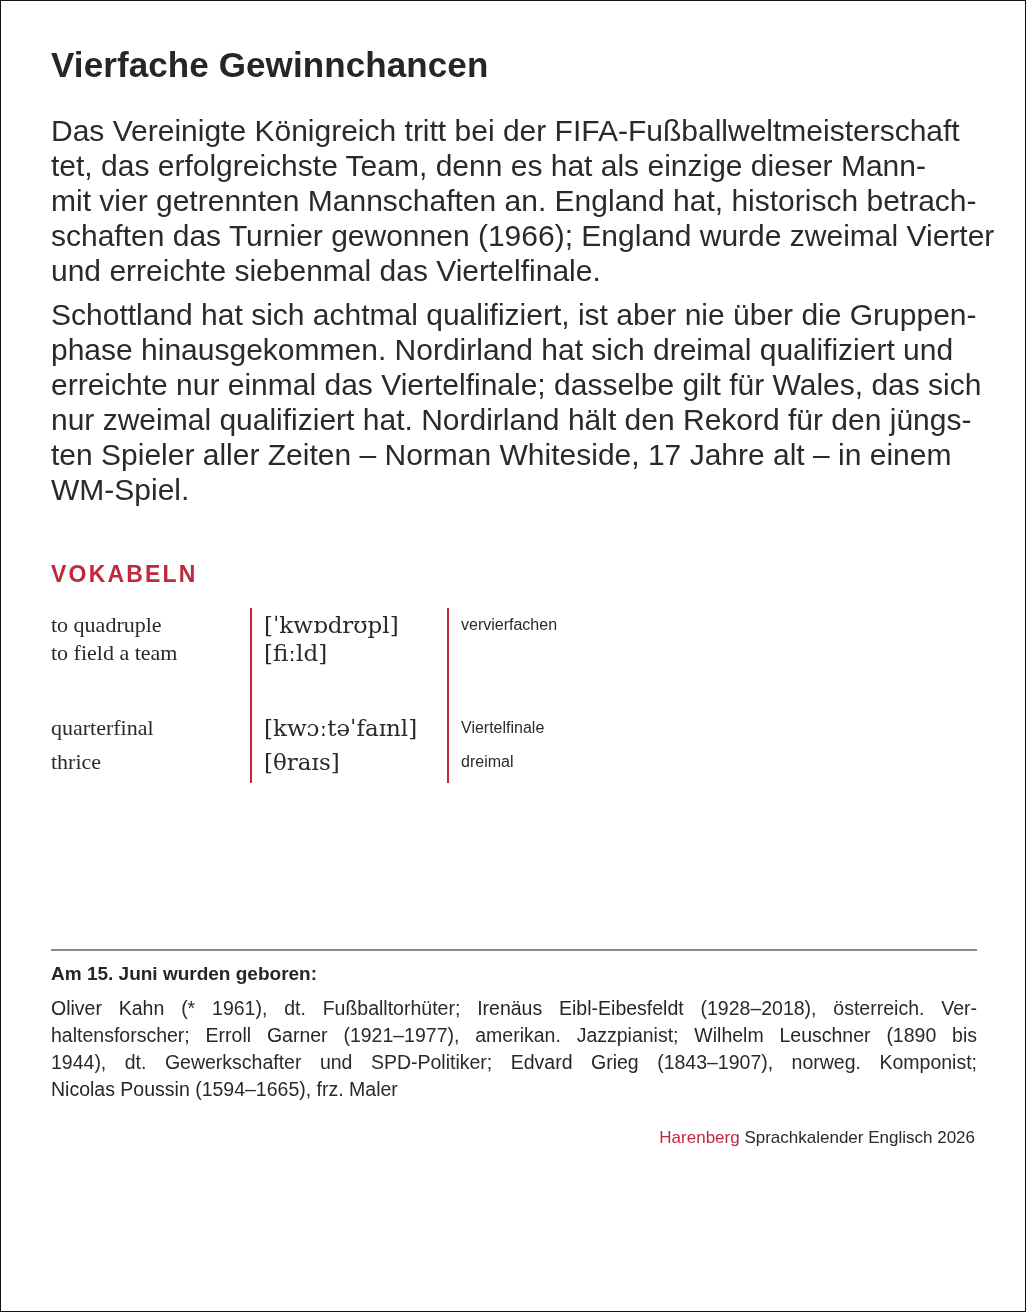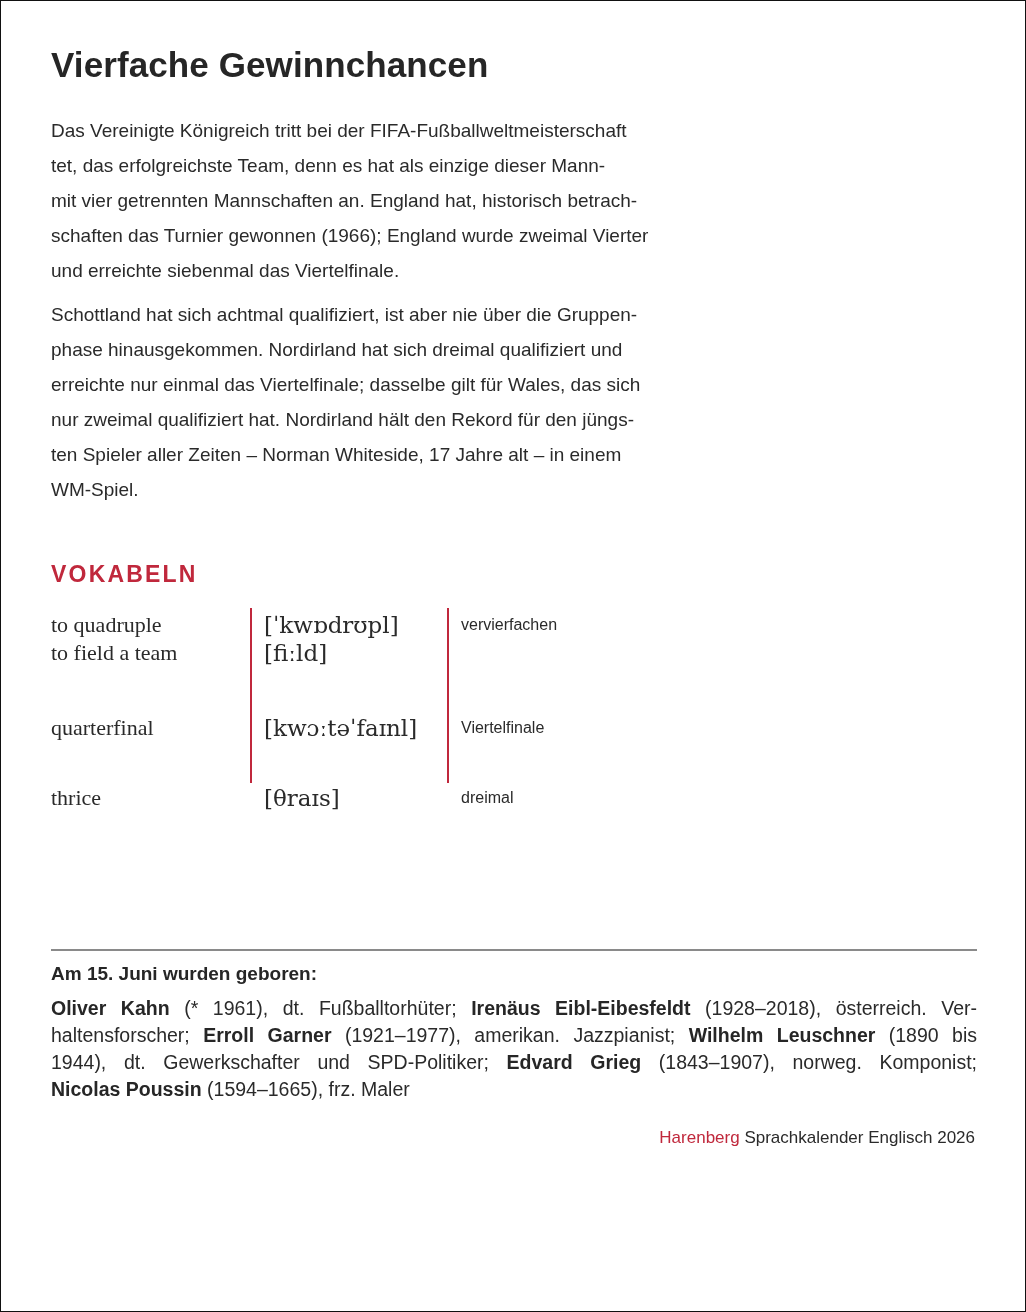--- a/index.html
+++ b/index.html
@@ -32,21 +32,21 @@
       font-size: 35px;
       line-height: 44px;
       color: #262626;
       letter-spacing: 0.1px;
     }
     .body-text {
       position: absolute;
       left: 50px;
       width: 930px;
       font-family: "Liberation Sans", sans-serif;
-      font-size: 19px;
+      font-size: 30px;
       line-height: 35px;
       color: #2a2a2a;
     }
     .body-text .line { display: block; white-space: nowrap; }
     .p1 { top: 112px; }
     .p2 { top: 296px; }
 
     .vocab-heading {
       position: absolute;
       left: 50px;
@@ -143,21 +143,21 @@
       color: #2a2a2a;
       text-align: justify;
     }
     .born-text .line {
       display: block;
       text-align: justify;
       text-align-last: justify;
       white-space: nowrap;
     }
     .born-text .line.last { text-align-last: left; }
-    .born-text b { font-weight: bold; color: #262626; }
+    .born-text b { font-weight: normal; color: #262626; }
 
     .footer {
       position: absolute;
       right: 50px;
       top: 1126px;
       font-family: "Liberation Sans", sans-serif;
       font-size: 17px;
       line-height: 22px;
       color: #2a2a2a;
       white-space: nowrap;
@@ -204,21 +204,21 @@
       <span class="en">to field a team</span>
       <span class="ipa">[fiːld]</span>
     </div>
 
     <div class="row" style="top:103px;">
       <span class="en">quarterfinal</span>
       <span class="ipa">[kwɔːtəˈfaɪnl]</span>
       <span class="de">Viertelfinale</span>
     </div>
 
-    <div class="row" style="top:137px;margin-top:36px;">
+    <div class="row" style="top:137px;">
       <span class="en">thrice</span>
       <span class="ipa">[θraɪs]</span>
       <span class="de">dreimal</span>
     </div>
   </div>
 
   <div class="separator"></div>
 
   <h3 class="born-heading">Am 15. Juni wurden geboren:</h3>
 

